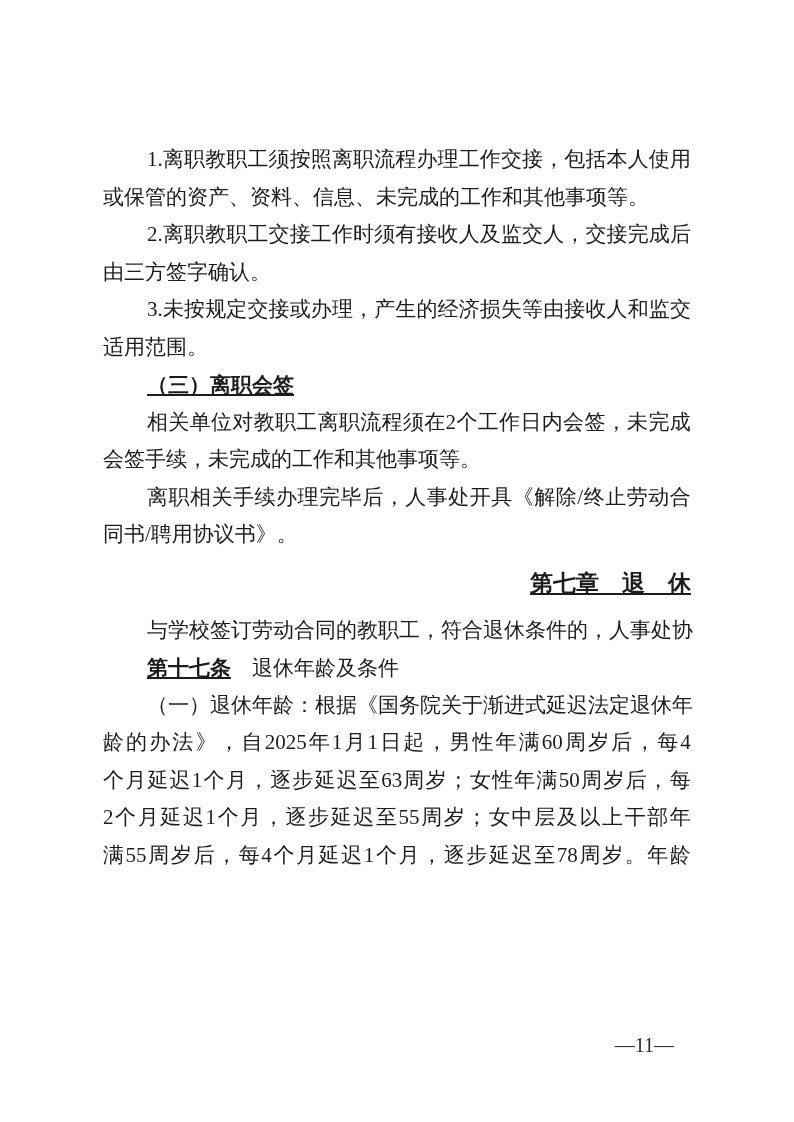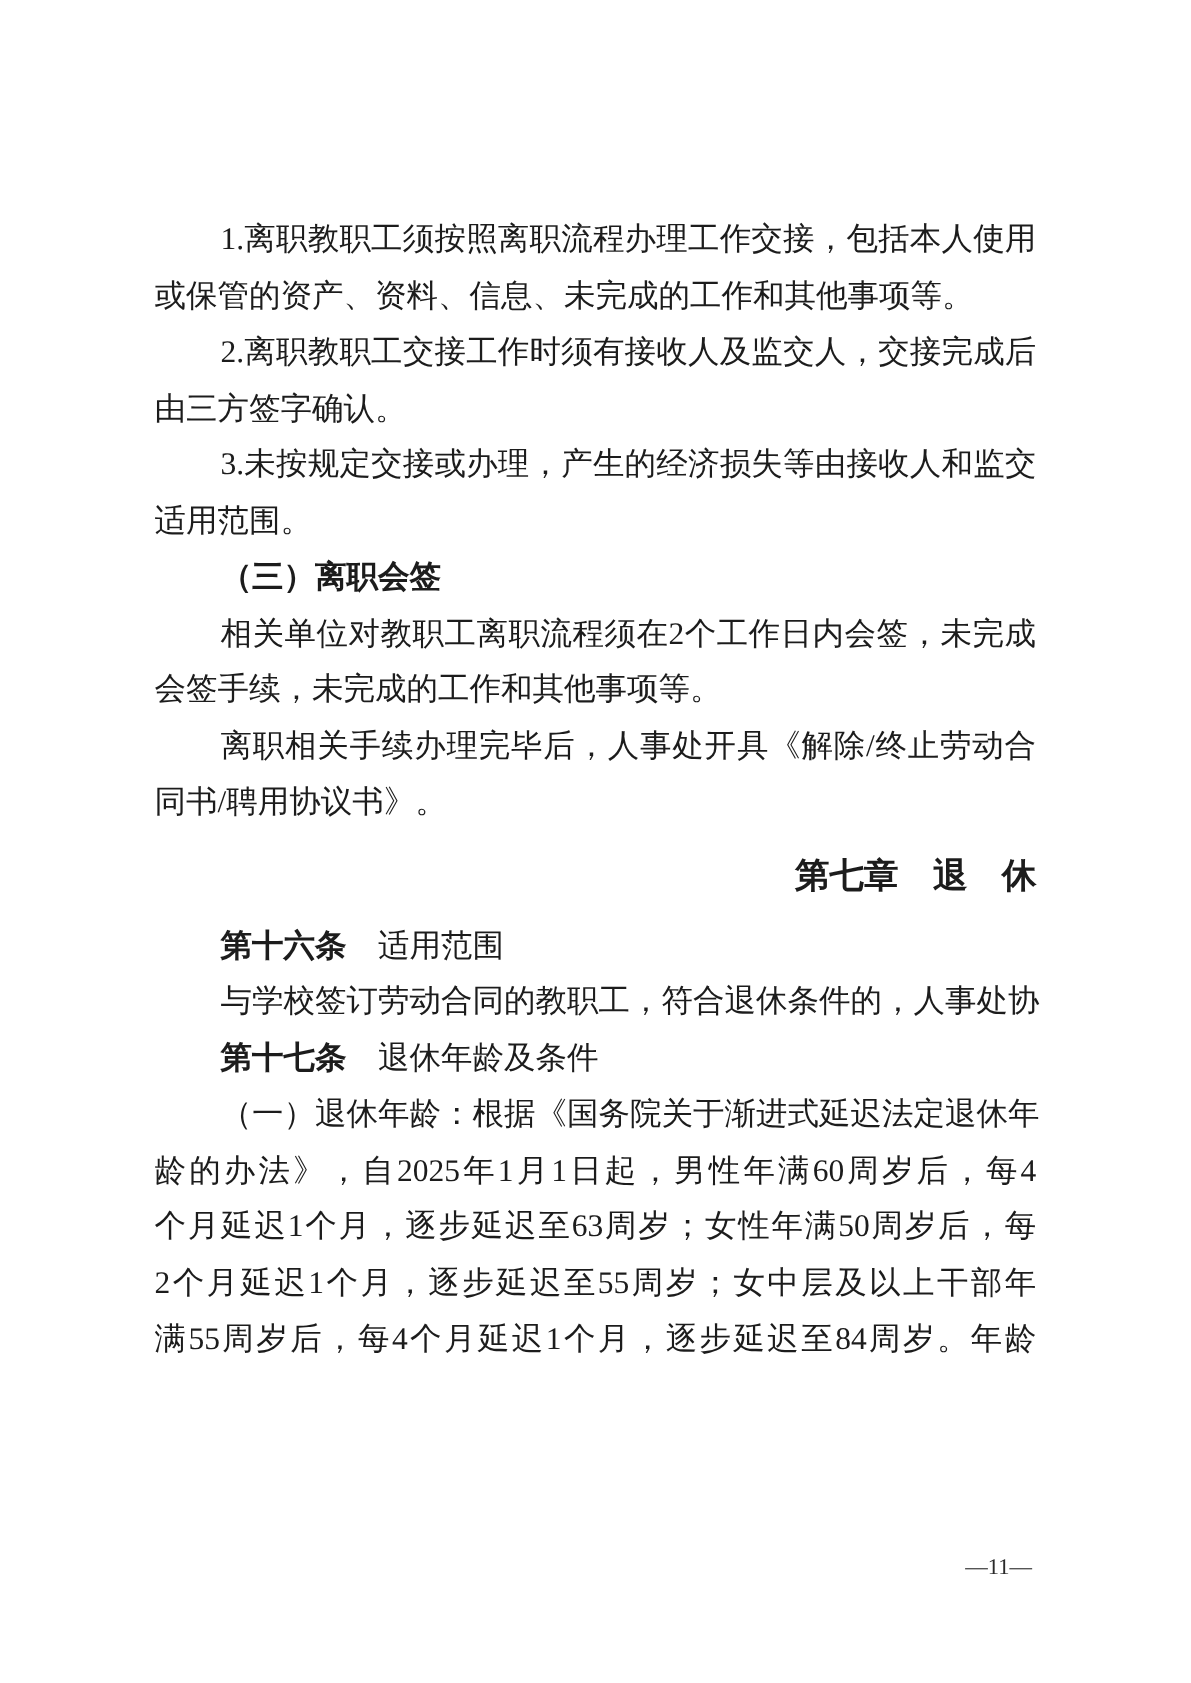--- a/index.html
+++ b/index.html
@@ -28,43 +28,44 @@
     font-size: 21px;
     white-space: nowrap;
   }
   .ind {
     padding-left: 44px;
   }
   
   .b {
     font-weight: 700;
     font-family: "Liberation Sans", "DejaVu Sans", sans-serif;
+    text-decoration: underline;
   }
   .b:empty, .t:empty { display: none; }
   
   .chapter {
     height: 58px;
     line-height: 58px;
     text-align: right;
     font-size: 23px;
     white-space: nowrap;
   }
   
   .fx {
     display: flex;
     justify-content: space-between;
     width: 100%;
   }
   .pagenum {
     position: absolute;
     top: 1031px;
-    right: 106px;
+    right: 120px;
     height: 28px;
     line-height: 28px;
-    font-size: 15px;
+    font-size: 20px;
     color: #2a2a2a;
   }
 </style>
 </head>
 <body>
 
 <div class="page">
   <div class="content">
 
     <div class="ln ind just">
@@ -221,21 +222,20 @@
           <span>止</span>
           <span>劳</span>
           <span>动</span>
           <span>合</span>
         </span>
       </div>
     <div class="ln"><span class="t">同书/聘用协议书》。</span></div>
 
     <div class="chapter"><span class="b">第七章　退　休</span></div>
 
-    <div class="ln ind"><span class="b">第十六条</span><span class="t">　适用范围</span></div>
     <div class="ln ind just">
         <span class="t fx">
           <span>与</span>
           <span>学</span>
           <span>校</span>
           <span>签</span>
           <span>订</span>
           <span>劳</span>
           <span>动</span>
           <span>合</span>
@@ -399,21 +399,21 @@
           <span>迟</span>
           <span>1</span>
           <span>个</span>
           <span>月</span>
           <span>，</span>
           <span>逐</span>
           <span>步</span>
           <span>延</span>
           <span>迟</span>
           <span>至</span>
-          <span>84</span>
+          <span>78</span>
           <span>周</span>
           <span>岁</span>
           <span>。</span>
           <span>年</span>
           <span>龄</span>
         </span>
       </div>
 
   </div>
 

